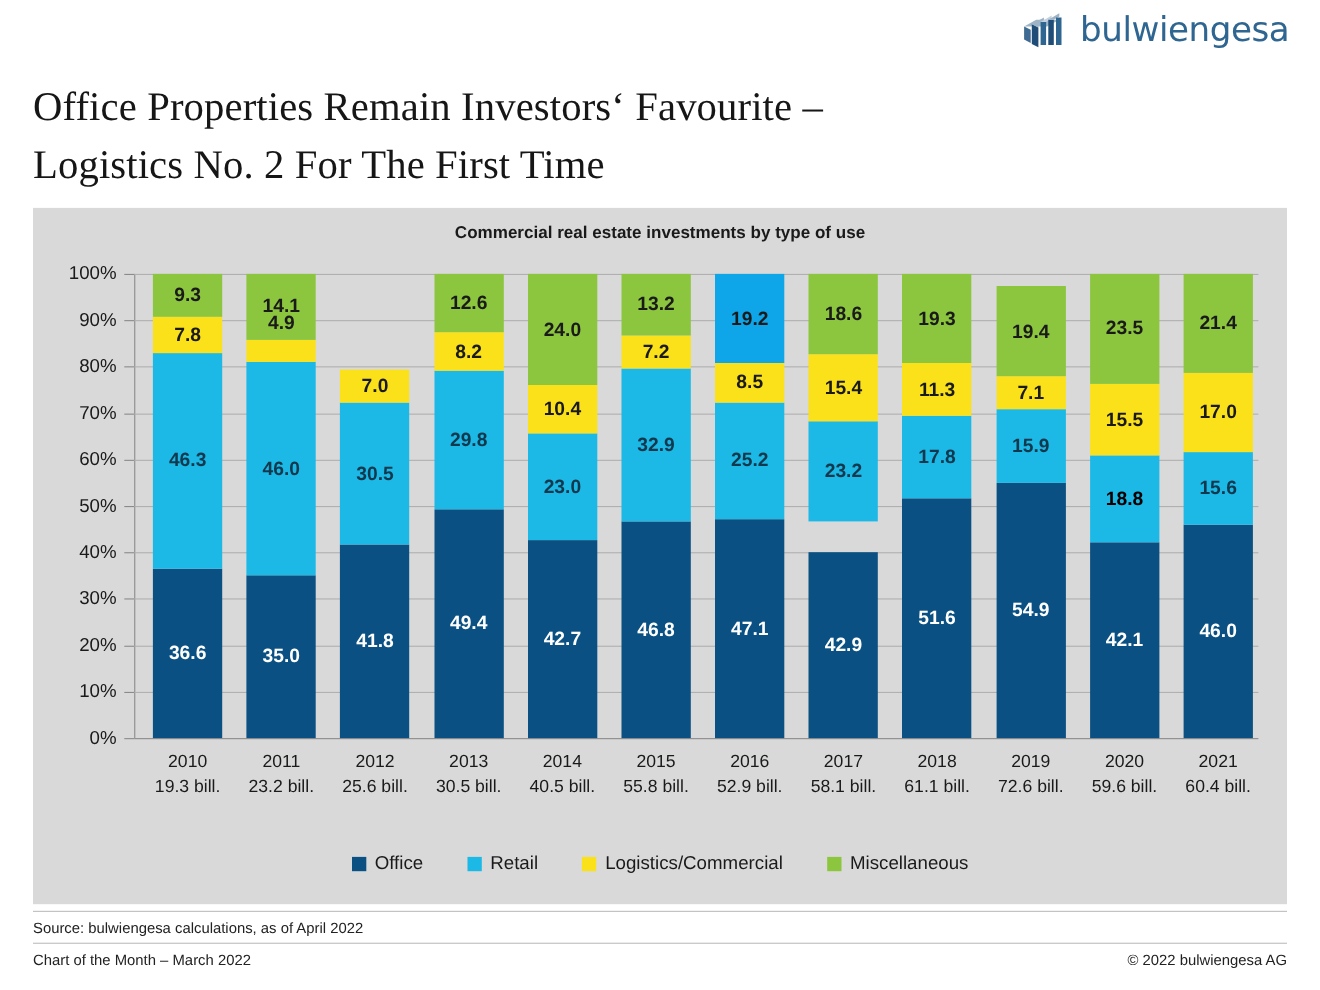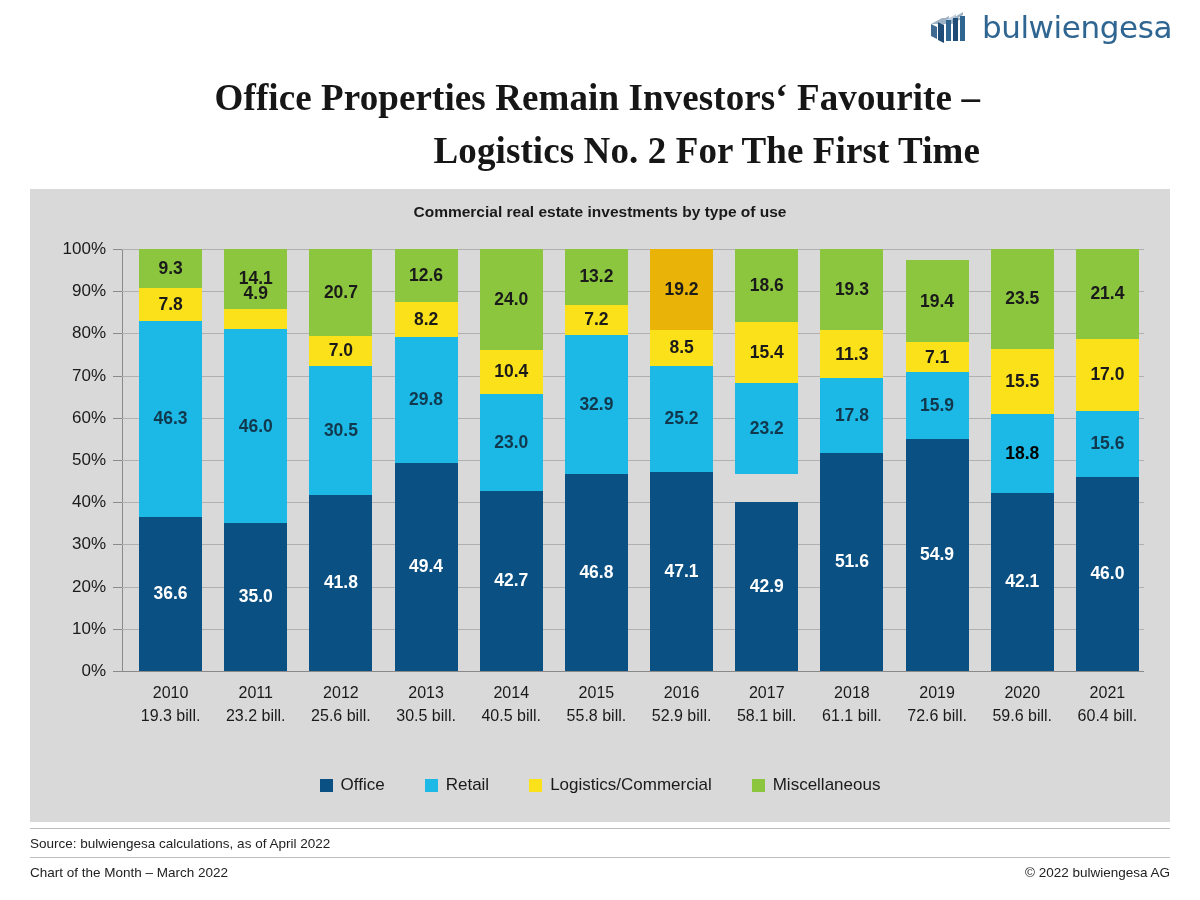--- a/index.html
+++ b/index.html
@@ -21,23 +21,22 @@
   .logo-text{
     font-family:"DejaVu Sans", sans-serif;
     font-size:31px;letter-spacing:-0.4px;
     color:#2E6591;font-weight:400;line-height:1;
   }
 
   .title{
     position:absolute;left:30px;top:72px;width:950px;
     font-family:"Liberation Serif", serif;
     font-size:37px;line-height:1.42;
-    color:#161616;font-weight:700;
+    color:#161616;font-weight:400;
     letter-spacing:.1px;
-    text-align:right;
   }
   .title .l2{display:block;}
 
   
   .panel{
     position:absolute;left:30px;top:189px;
     width:1140px;height:633px;
     background:#d9d9d9;
   }
   .panel-title{
@@ -216,23 +215,20 @@
         <div class="bar" style="left: 187.417px; width: 63px; height: 422px;">
           <div class="seg seg-office" style="height: 176.396px; background: rgb(10, 80, 130); color: rgb(255, 255, 255);">
             <span class="val">41.8</span>
           </div>
           <div class="seg seg-retail" style="height: 128.71px; background: rgb(28, 184, 230); color: rgb(17, 56, 77);">
             <span class="val">30.5</span>
           </div>
           <div class="seg seg-logistics" style="height: 29.54px; background: rgb(251, 225, 26); color: rgb(26, 26, 26);">
             <span class="val">7.0</span>
           </div>
-          <div class="seg seg-misc" style="height: 87.354px; background: rgb(140, 198, 62); color: rgb(26, 26, 26);">
-            <span class="val">20.7</span>
-          </div>
         </div>
         <div class="bar" style="left: 272.583px; width: 63px; height: 422px;">
           <div class="seg seg-office" style="height: 208.468px; background: rgb(10, 80, 130); color: rgb(255, 255, 255);">
             <span class="val">49.4</span>
           </div>
           <div class="seg seg-retail" style="height: 125.756px; background: rgb(28, 184, 230); color: rgb(17, 56, 77);">
             <span class="val">29.8</span>
           </div>
           <div class="seg seg-logistics" style="height: 34.604px; background: rgb(251, 225, 26); color: rgb(26, 26, 26);">
             <span class="val">8.2</span>
@@ -272,21 +268,21 @@
         <div class="bar" style="left: 528.083px; width: 63px; height: 422px;">
           <div class="seg seg-office" style="height: 198.762px; background: rgb(10, 80, 130); color: rgb(255, 255, 255);">
             <span class="val">47.1</span>
           </div>
           <div class="seg seg-retail" style="height: 106.344px; background: rgb(28, 184, 230); color: rgb(17, 56, 77);">
             <span class="val">25.2</span>
           </div>
           <div class="seg seg-logistics" style="height: 35.87px; background: rgb(251, 225, 26); color: rgb(26, 26, 26);">
             <span class="val">8.5</span>
           </div>
-          <div class="seg seg-misc" style="height: 81.024px; background: #eab308; color: rgb(26, 26, 26);">
+          <div class="seg seg-misc" style="height: 81.024px; background: #0ea5e9; color: rgb(26, 26, 26);">
             <span class="val">19.2</span>
           </div>
         </div>
         <div class="bar" style="left: 613.25px; width: 63px; height: 422px;">
           <div class="seg seg-office" style="height: 181.038px; background: rgb(10, 80, 130); color: rgb(255, 255, 255); margin-top: 28px;">
             <span class="val">42.9</span>
           </div>
           <div class="seg seg-retail" style="height: 97.904px; background: rgb(28, 184, 230); color: rgb(17, 56, 77);">
             <span class="val">23.2</span>
           </div>

